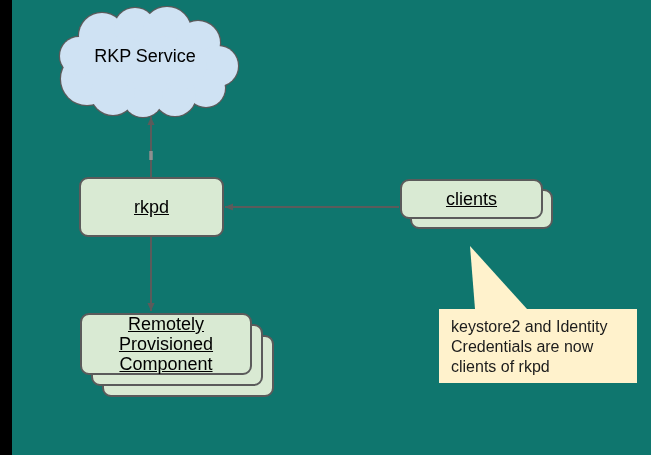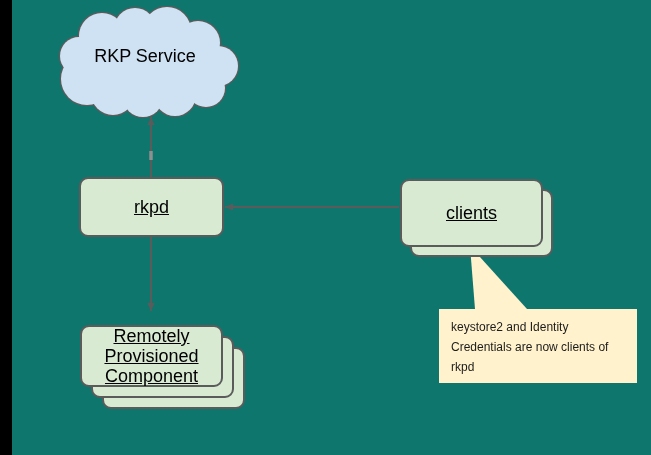--- a/index.html
+++ b/index.html
@@ -54,21 +54,21 @@
   .callout-body {
     position: absolute;
     left: 427px;
     top: 309px;
     width: 198px;
     height: 74px;
     background: #fff2cc;
     box-sizing: border-box;
     padding: 8px 12px;
     color: #1c1c1c;
-    font-size: 12px;
+    font-size: 16px;
     line-height: 20px;
   }
 </style>
 </head>
 <body>
 
 <div class="stage">
 
   <svg class="abs" style="left:45px; top:6px;" width="190" height="114" viewBox="0 0 190 114">
     <g stroke="#5b5b5b" stroke-width="2.5" fill="#cfe2f3">
@@ -119,27 +119,27 @@
     <line x1="139" y1="237" x2="139" y2="311" stroke="#5b5b5b" stroke-width="2" marker-end="url(#arrow)"></line>
   </svg>
 
   <div class="cloud-label">RKP Service</div>
 
   <div class="abs" style="left:67px; top:177px; width:145px; height:60px;">
     <div class="node-layer"></div>
     <div class="node-label">rkpd</div>
   </div>
 
-  <div class="abs" style="left:388px; top:179px; width:143px; height:68px;">
+  <div class="abs" style="left:388px; top:179px; width:143px; height:40px;">
     <div class="node-layer" style="left:10px; top:10px;"></div>
     <div class="node-layer"></div>
     <div class="node-label">clients</div>
   </div>
 
-  <div class="abs" style="left:68px; top:325px; width:143px; height:62px;">
+  <div class="abs" style="left:68px; top:313px; width:172px; height:62px;">
     <div class="node-layer" style="left:22px; top:22px;"></div>
     <div class="node-layer" style="left:11px; top:11px;"></div>
     <div class="node-layer"></div>
     <div class="node-label">Remotely Provisioned Component</div>
   </div>
 
   <div class="callout-body">
     <span>keystore2 and Identity Credentials are now clients of rkpd</span>
   </div>
 

